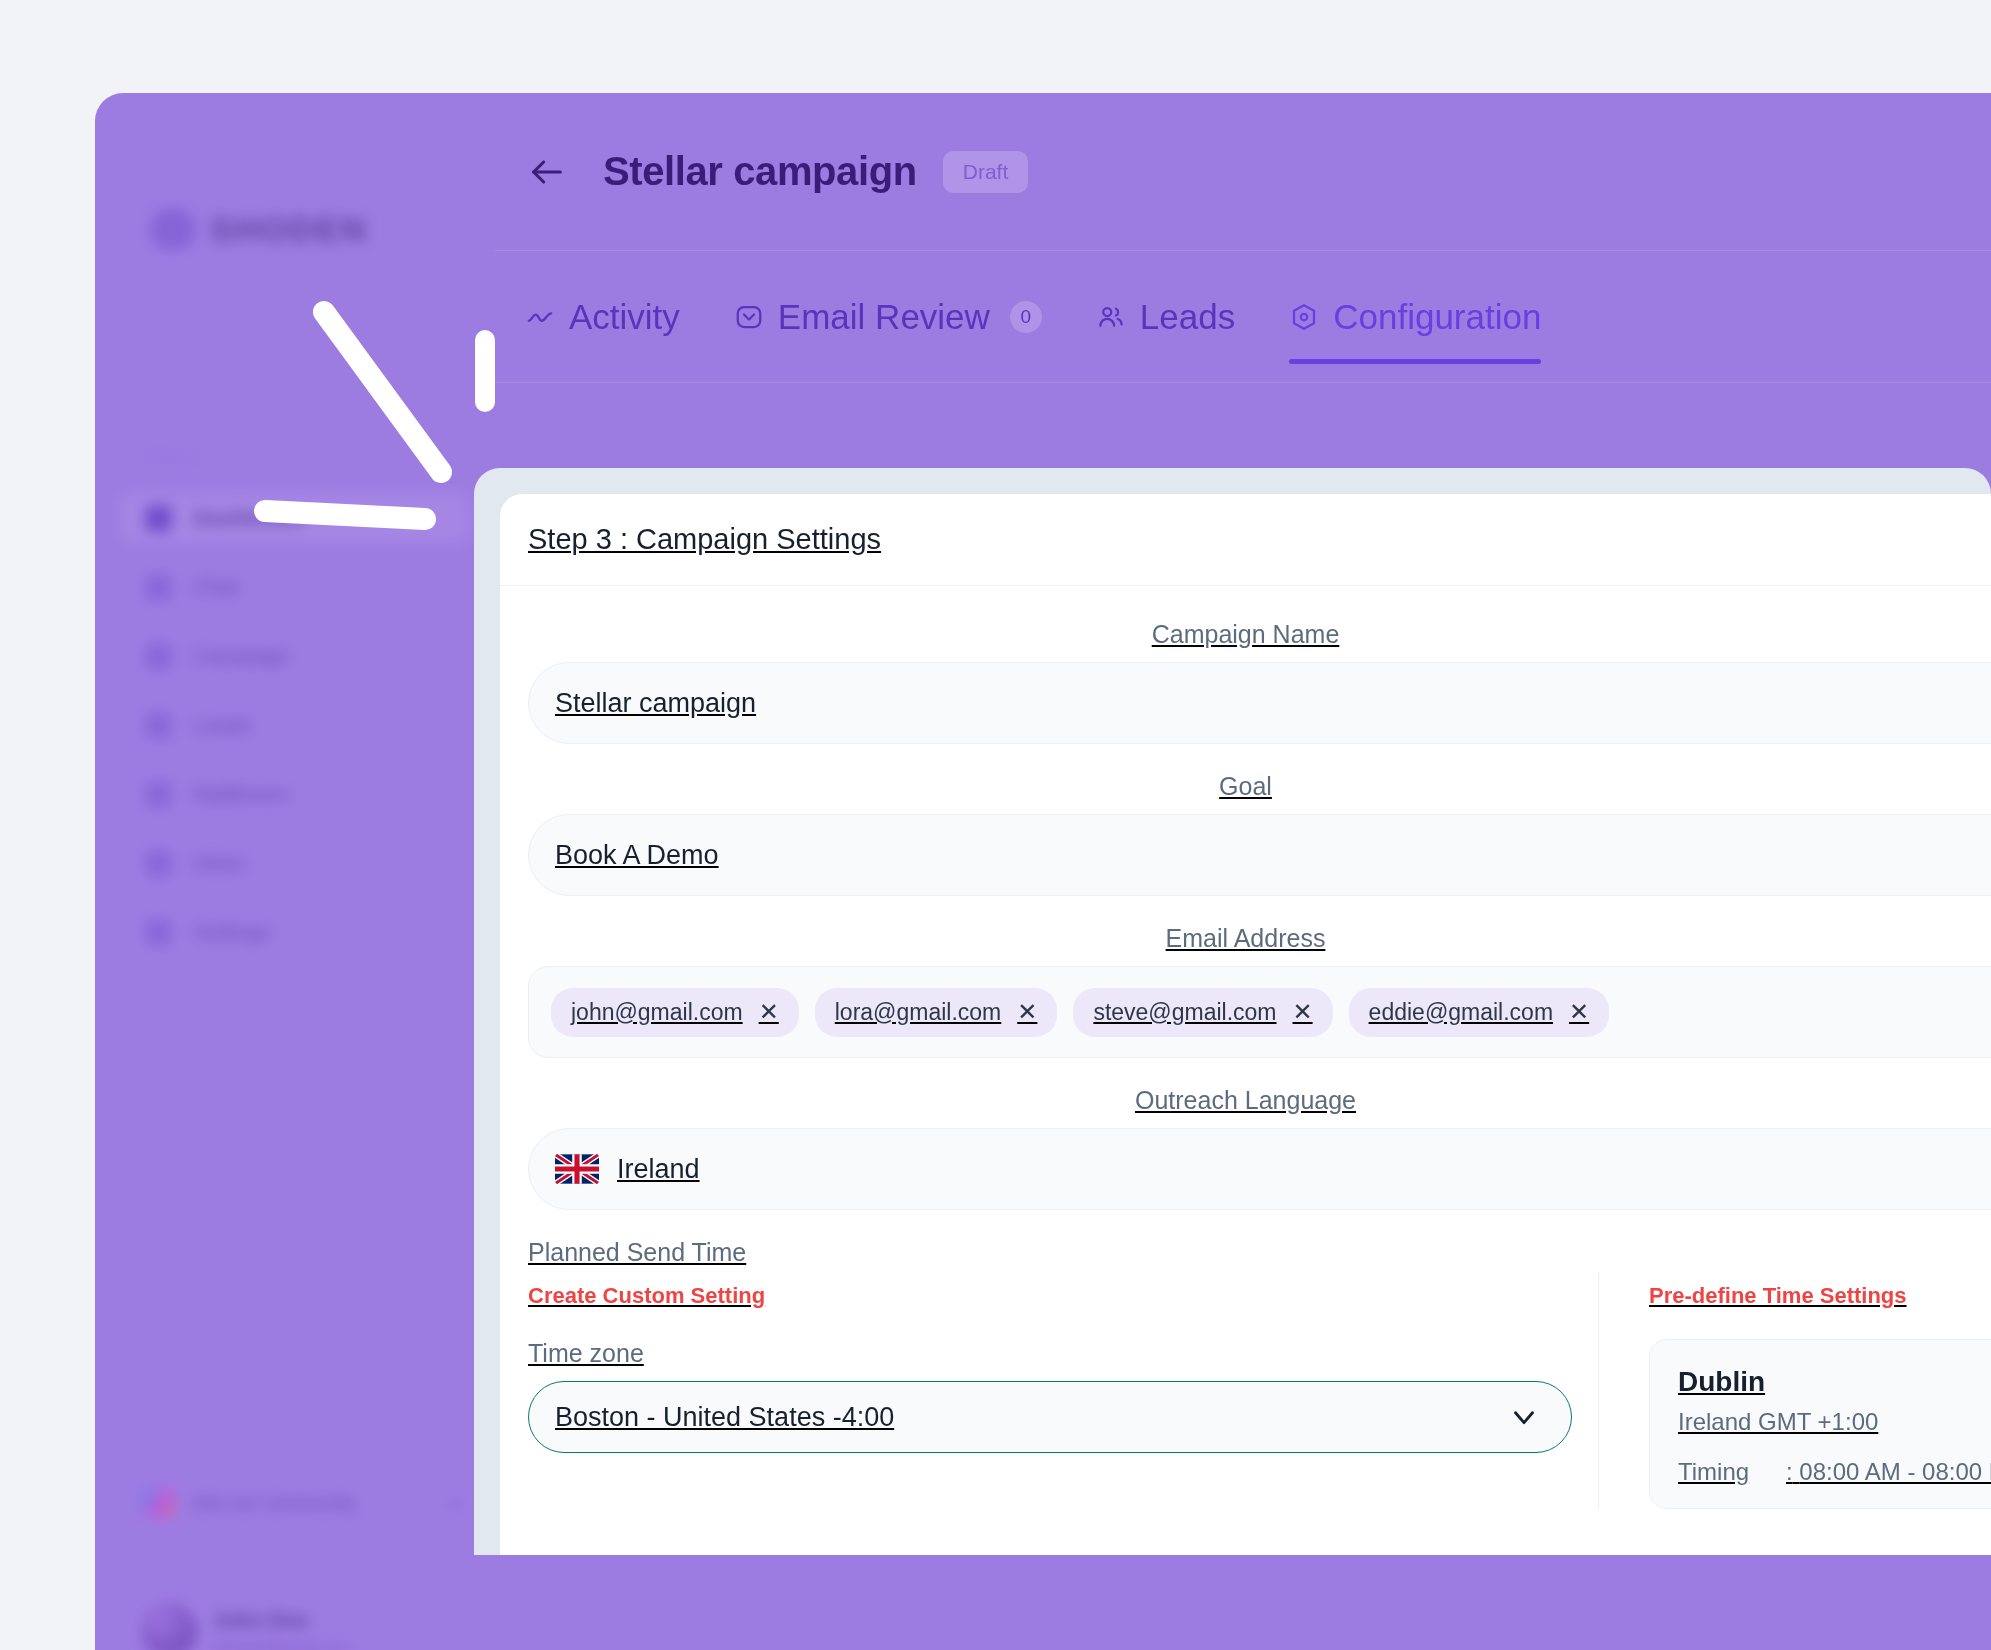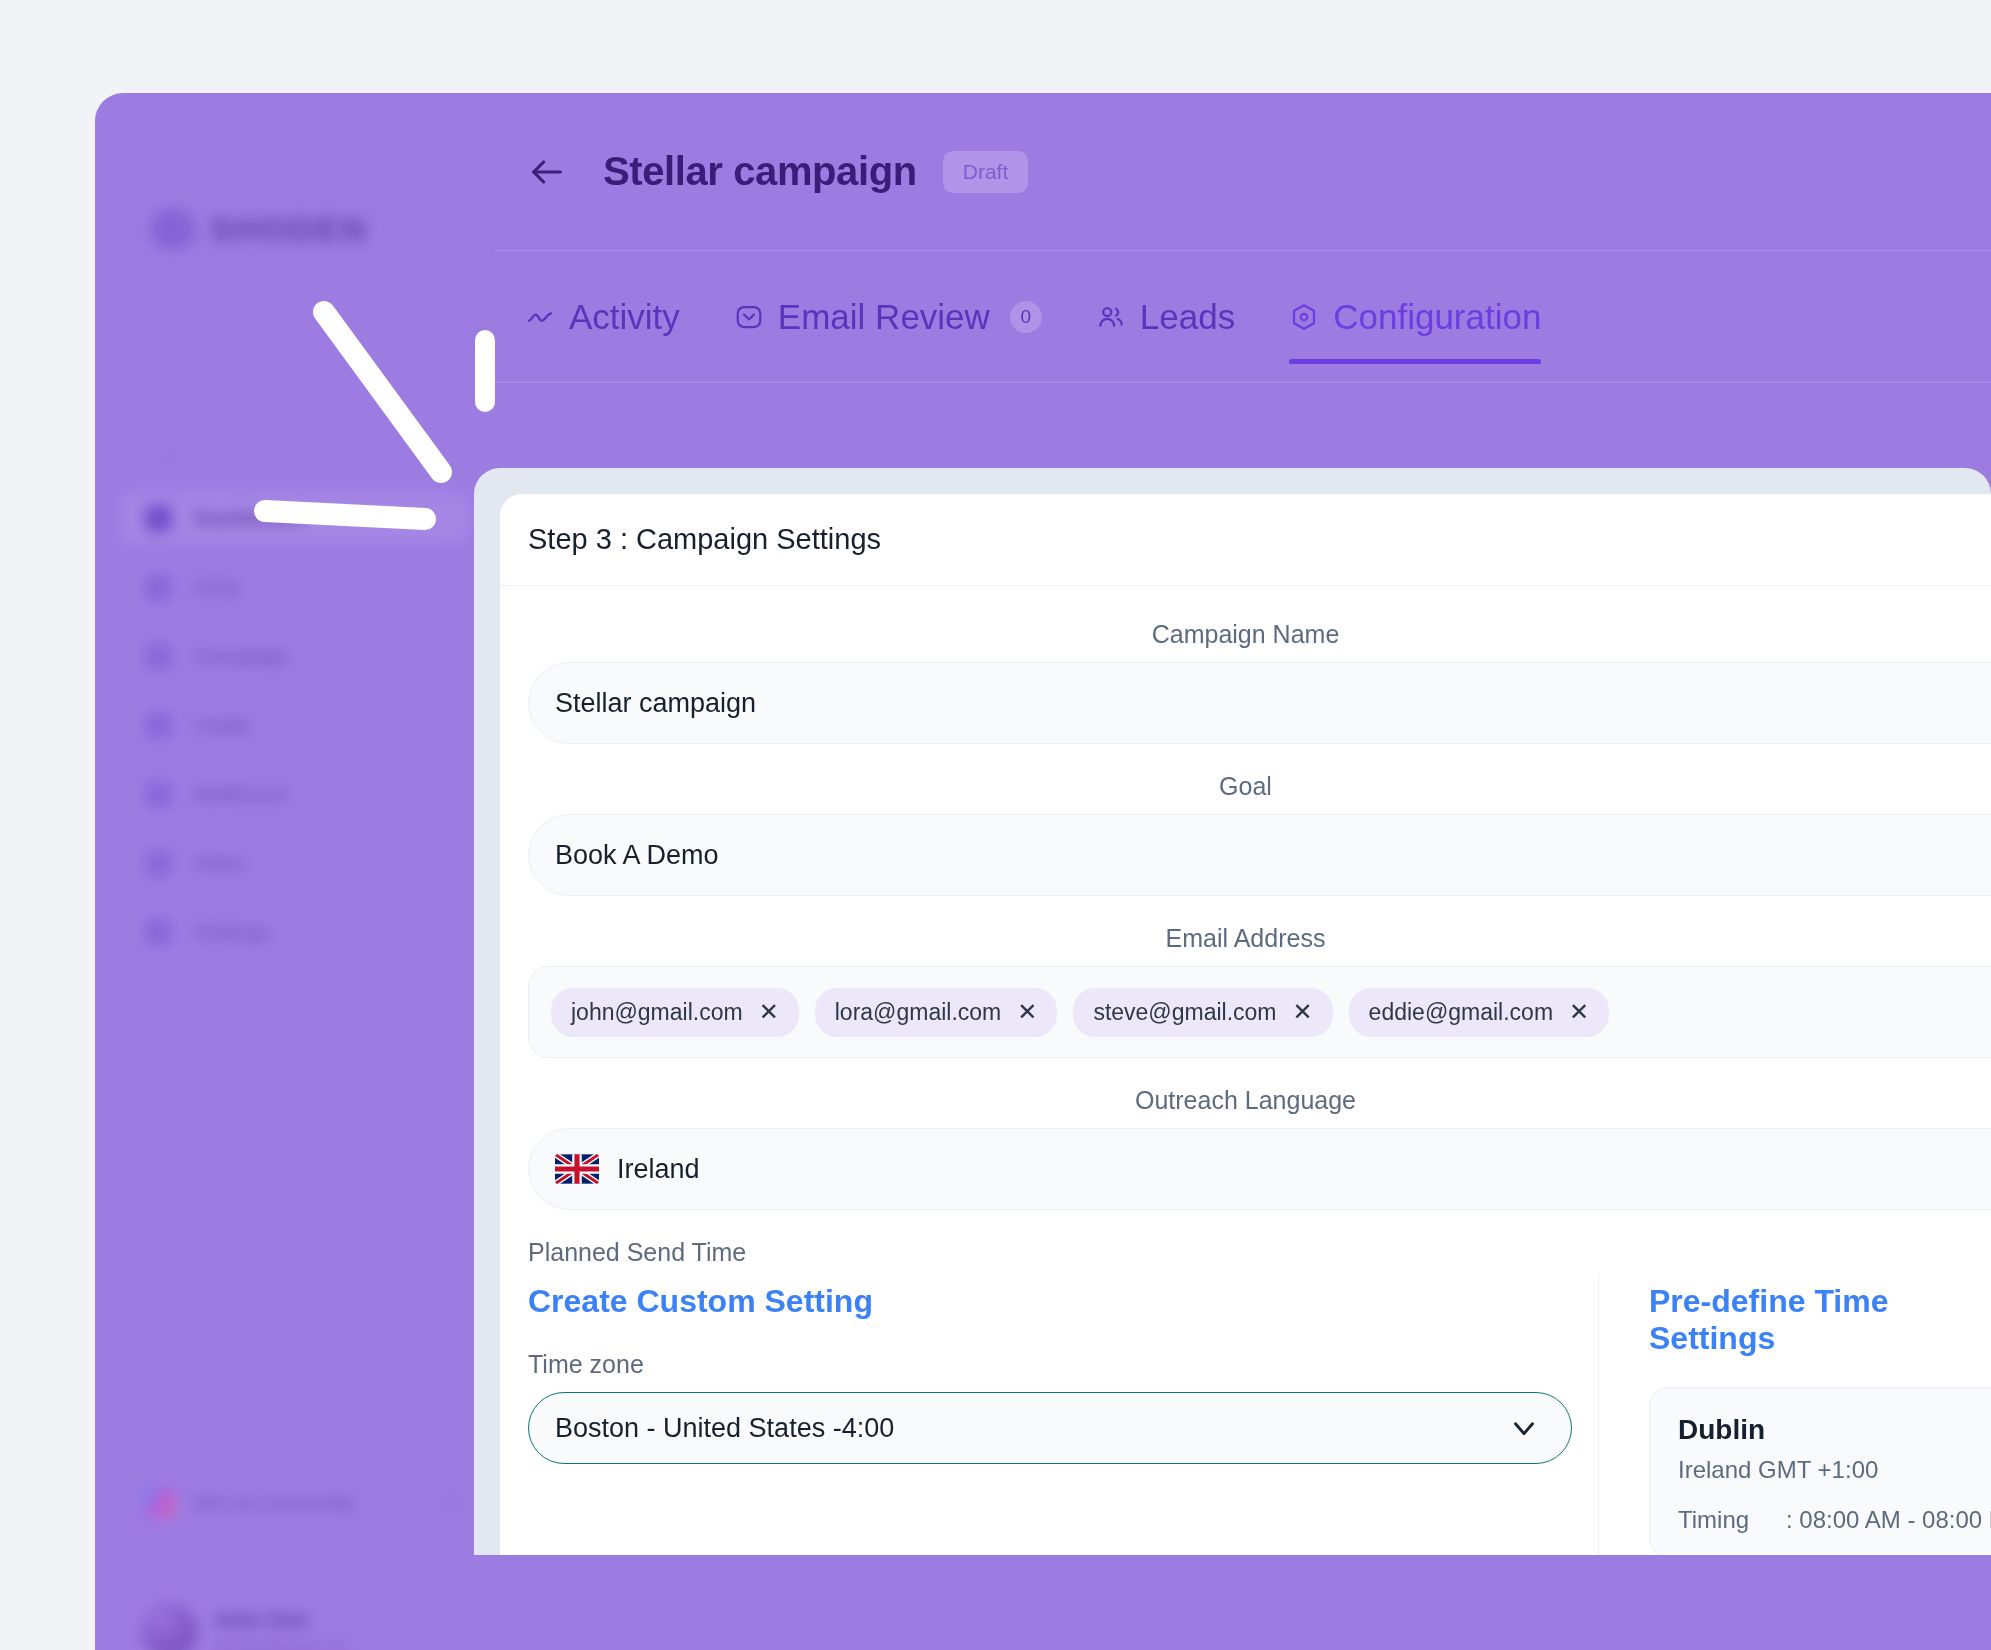--- a/index.html
+++ b/index.html
@@ -166,20 +166,21 @@
   }
 
   
   .modal-frame {
     position: absolute;
     left: 474px; top: 468px;
     width: 1517px; height: 1087px;
     background: #e2e8ef;
     border-radius: 26px 26px 0 0;
     padding: 26px 16px 0 26px;
+    text-decoration: underline;
   }
   .modal {
     width: 1491px; height: 1061px;
     background: #ffffff;
     border-radius: 22px 0 0 0;
     overflow: hidden;
     position: relative;
   }
   .modal-head {
     height: 92px;
@@ -233,21 +234,21 @@
   }
 
   .split { display: flex; }
   .split-left { width: 1101px; padding-right: 26px; }
   .split-right {
     width: 420px;
     border-left: 1px solid #eceff4;
     padding-left: 50px;
   }
   .subhead {
-    font-size: 32px; font-weight: 700; color: #3b82f6;
+    font-size: 22px; font-weight: 700; color: #ef4444;
     margin: 10px 0 30px 0;
   }
   .tz-box {
     height: 72px;
     background: #f8fafc;
     border: 1px solid #0f766e;
     border-radius: 41px;
     display: flex; align-items: center; justify-content: space-between;
     padding: 0 30px 0 26px;
     width: 1044px;

